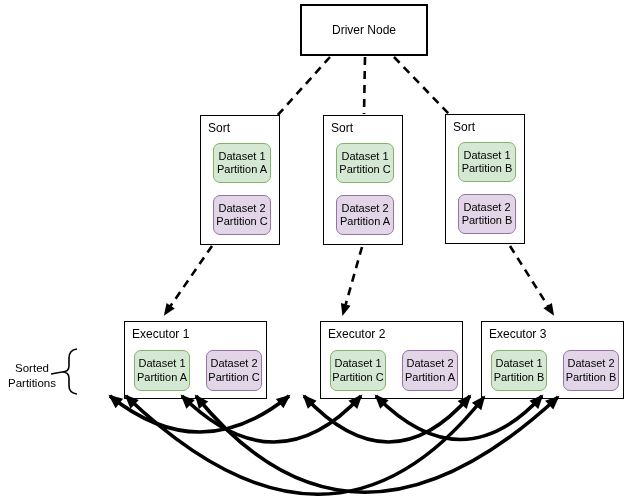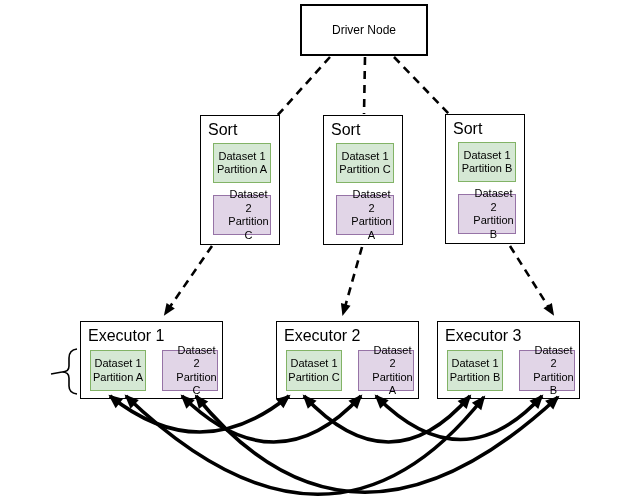--- a/index.html
+++ b/index.html
@@ -4,30 +4,30 @@
 <style>
   html,body{margin:0;padding:0;background:#fff;}
   #canvas{
     position:relative;width:644px;height:501px;background:#ffffff;
     font-family:"Liberation Sans",sans-serif;color:#000;overflow:hidden;
   }
   .node{position:absolute;background:#fff;border:2px solid #000;box-sizing:border-box;}
   .driver{display:flex;align-items:center;justify-content:center;font-size:12px;}
   .sort{border-width:1.5px;}
   .sort .corner-label,.executor .corner-label{
-    position:absolute;left:7px;top:5px;font-size:16px;white-space:nowrap;
+    position:absolute;left:7px;top:5px;font-size:12px;white-space:nowrap;
   }
-  .executor{border-width:1.5px;}
+  .executor{border-width:1.5px;margin-left:44px;}
   .pbox{
     position:absolute;box-sizing:border-box;display:flex;flex-direction:column;
     align-items:center;justify-content:center;text-align:center;
-    font-size:11px;line-height:13.5px;
+    font-size:11px;line-height:13.5px;border-radius:7px;
   }
   .d1{background:#d5e8d4;border:1px solid #82b366;}
-  .d2{background:#e1d5e7;border:1px solid #9673a6;padding-left:13px;}
+  .d2{background:#e1d5e7;border:1px solid #9673a6;}
   .sort .pbox{left:12px;width:58px;height:40px;}
   .executor .pbox{top:28px;width:56px;height:41px;}
   .side-label{
     position:absolute;left:4px;top:361px;width:56px;text-align:center;
     font-size:11.5px;line-height:15px;
   }
   svg.overlay{position:absolute;left:0;top:0;pointer-events:none;}
 </style>
 </head>
 <body>
@@ -103,20 +103,24 @@
     <div class="pbox d1" style="left:9px;">
       <span>Dataset 1</span>
       <span>Partition B</span>
     </div>
     <div class="pbox d2" style="left:81px;">
       <span>Dataset 2</span>
       <span>Partition B</span>
     </div>
   </div>
 
+  <div class="side-label">
+    <div>Sorted</div>
+    <div>Partitions</div>
+  </div>
 
   <svg class="overlay" width="644" height="501" viewBox="0 0 644 501">
     <defs>
       <marker id="arrowSolid" markerUnits="userSpaceOnUse" markerWidth="16" markerHeight="14" refX="13" refY="7" orient="auto-start-reverse">
         <path d="M1,1 L15,7 L1,13 Z" fill="#000"></path>
       </marker>
       <marker id="arrowSolidEnd" markerUnits="userSpaceOnUse" markerWidth="16" markerHeight="14" refX="13" refY="7" orient="auto">
         <path d="M1,1 L15,7 L1,13 Z" fill="#000"></path>
       </marker>
       <marker id="arrowDash" markerUnits="userSpaceOnUse" markerWidth="14" markerHeight="12" refX="11" refY="6" orient="auto">

